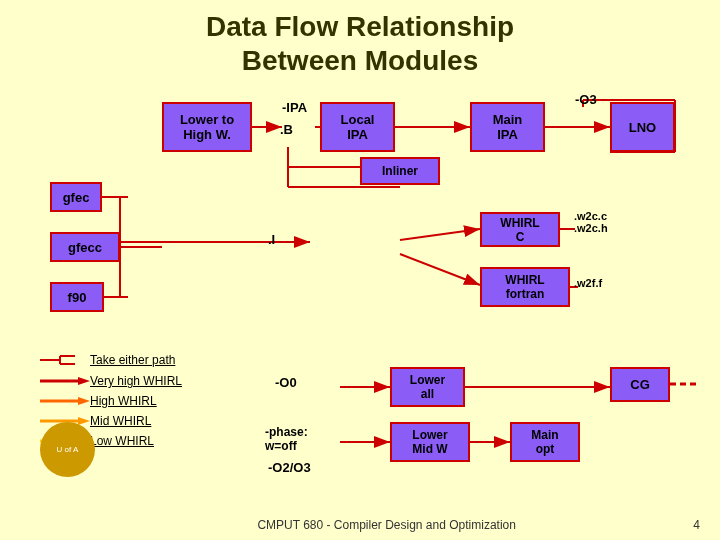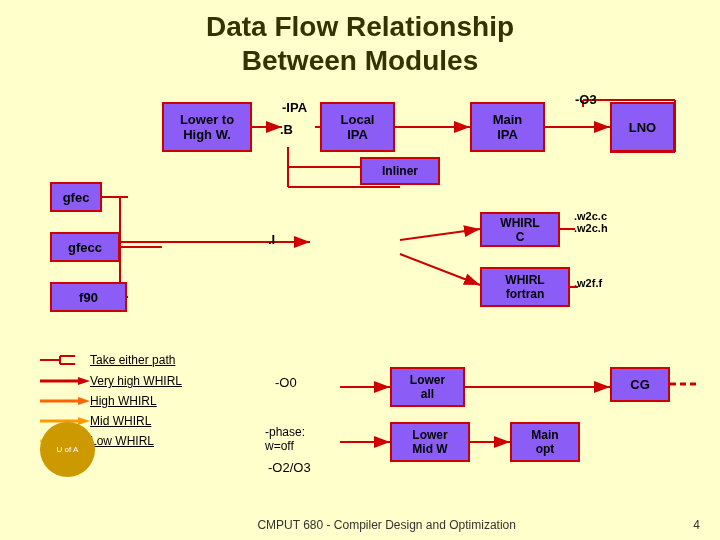--- a/index.html
+++ b/index.html
@@ -82,21 +82,21 @@
     }
 
     .box-gfecc {
       left: 30px; top: 140px;
       width: 70px; height: 30px;
       font-size: 13px;
     }
 
     .box-f90 {
       left: 30px; top: 190px;
-      width: 77px; height: 30px;
+      width: 54px; height: 30px;
       font-size: 13px;
     }
 
     .box-lower-io {
       left: 290px; top: 125px;
       width: 90px; height: 50px;
       font-size: 12px;
     }
 
     .box-whirl-c {
@@ -176,21 +176,21 @@
       justify-content: space-between;
       align-items: center;
       padding: 0 20px;
       font-size: 12px;
       color: #333;
     }
 
     
     .cmd-label {
       position: absolute;
-      font-weight: normal;
+      font-weight: bold;
       font-size: 13px;
       color: #000;
     }
 
     
     .logo {
       position: absolute;
       bottom: 5px;
       left: 20px;
       width: 55px;

